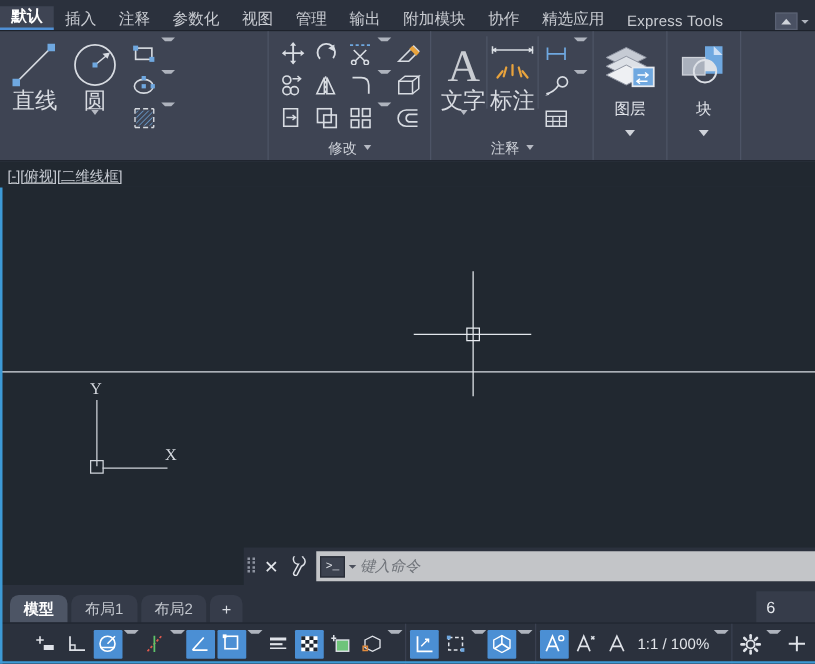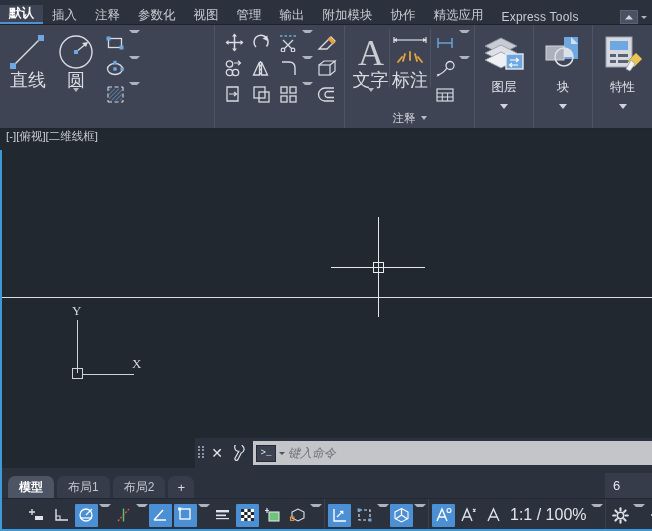--- a/index.html
+++ b/index.html
@@ -64,21 +64,21 @@
     width:26px;height:25px;display:flex;align-items:center;justify-content:center;
   }
   .sarrow-cell { width:11px;height:25px;display:flex;align-items:center;justify-content:center; }
 
   
   .bigpanel { width:52px; display:flex; flex-direction:column; align-items:center; }
   .bigpanel .glyph { height:48px; display:flex;align-items:flex-end;justify-content:center; padding-top:6px;}
   .bigpanel .tlabel { font-size:12.5px; color:#dfe2e8; margin-top:4px; }
 
   
-  .vp-label-bar { flex:0 0 20px; background:#212830; display:flex; align-items:flex-start; padding-left:6px; }
+  .vp-label-bar { flex:0 0 20px; background:#212830; display:flex; align-items:flex-end; padding-left:6px;text-decoration:underline; }
   .vp-label { font-size:11.5px; color:#c7cbd2; }
 
   
   .canvas { flex:1 1 auto; background:#212830; position:relative; overflow:hidden; }
   .hline { position:absolute; left:0; width:100%; height:1px; background:#d9dde3; }
   .cross-v { position:absolute; width:1px; background:#e3e7ec; }
   .cross-h { position:absolute; height:1px; background:#e3e7ec; }
   .pickbox { position:absolute; border:1.5px solid #e8ebf0; background:transparent; }
 
   .ucs { position:absolute; }
@@ -126,21 +126,21 @@
     position:absolute; left:0; right:0; bottom:0; height:33px; background:#2b313d;
     display:flex; align-items:center; border-top:1px solid #222732;
   }
   .sb-group { display:flex; align-items:center; height:100%; border-right:1px solid #3a4050; padding:0 2px; }
   .sb-btn {
     width:23px;height:23px; display:flex;align-items:center;justify-content:center;
     margin:0 1px; border-radius:1px;
   }
   .sb-btn.on { background:#4b8fd4; }
   .sb-arrow { width:12px;height:23px;display:flex;align-items:center;justify-content:center; }
-  .sb-scale { font-size:16px; color:#e2e5ea; padding:0 4px; white-space:nowrap; }
+  .sb-scale { font-size:12px; color:#e2e5ea; padding:0 4px; white-space:nowrap; }
   .sb-accent { position:absolute; left:0; right:0; bottom:0; height:2px; background:#3d9ad6; }
   .edge-accent { position:absolute; left:0; top:150px; bottom:0; width:2px; background:#3d9ad6; }
 
   svg { display:block; }
 </style>
 </head>
 <body>
 
 <div class="app">
 
@@ -348,20 +348,24 @@
             <div class="sarrow-cell tri-xs"></div>
             <div class="sbtn">
               <svg width="21" height="19" viewBox="0 0 21 19">
                 <path d="M17 3 L8 3 A6.5 6.5 0 0 0 8 16 L17 16" fill="none" stroke="#d8dce2" stroke-width="1.3"></path>
                 <path d="M17 6.5 L10 6.5 A3.2 3.2 0 0 0 10 12.5 L17 12.5" fill="none" stroke="#d8dce2" stroke-width="1.3"></path>
               </svg>
             </div>
           </div>
 
         </div>
+      </div>
+      <div class="panel-label">
+        <span>修改</span>
+        <span class="tri-sm"></span>
       </div>
     </div>
 
     <div class="panel" style="width:130px">
       <div class="panel-body" style="padding-left:7px">
 
         <div class="tool-big" style="width:40px">
           <div class="glyph">
             <svg width="34" height="40" viewBox="0 0 34 40">
               <text x="17" y="33" font-family="Liberation Serif, serif" font-size="36" fill="#c9ccd2" text-anchor="middle">A</text>
@@ -457,40 +461,20 @@
             <path d="M24 24 L24 15 A9 9 0 0 1 33 24 Z" fill="#dde1e7"></path>
           </svg>
         </div>
         <div class="tlabel">块</div>
       </div>
       <div class="panel-label big">
         <span class="tri-down"></span>
       </div>
     </div>
 
-    <div class="panel" style="width:59px;border-right:none">
-      <div class="bigpanel" style="margin:2px auto 0;">
-        <div class="glyph">
-          <svg width="46" height="42" viewBox="0 0 46 42">
-            <rect x="6" y="4" width="26" height="30" fill="#d6dae0" stroke="#9aa0ac" stroke-width="1"></rect>
-            <rect x="10" y="8" width="18" height="9" fill="#6fa8e0"></rect>
-            <rect x="10" y="21" width="6" height="3" fill="#5a6170"></rect>
-            <rect x="18" y="21" width="10" height="3" fill="#5a6170"></rect>
-            <rect x="10" y="27" width="6" height="3" fill="#5a6170"></rect>
-            <rect x="18" y="27" width="10" height="3" fill="#5a6170"></rect>
-            <path d="M28 28 L36 20 L42 26 L34 34 Z" fill="#e8c45a" stroke="#b08f2e" stroke-width="0.8"></path>
-            <path d="M26 36 L31 27 L35 31 L30 38 Z" fill="#f2f3f5" stroke="#9aa0ac" stroke-width="0.8"></path>
-          </svg>
-        </div>
-        <div class="tlabel">特性</div>
-      </div>
-      <div class="panel-label big">
-        <span class="tri-down"></span>
-      </div>
-    </div>
 
   </div>
 
   <div class="vp-label-bar">
     <span class="vp-label">[-][俯视][二维线框]</span>
   </div>
 
   <div class="canvas">
     <div class="hline" style="top:148px"></div>
 

